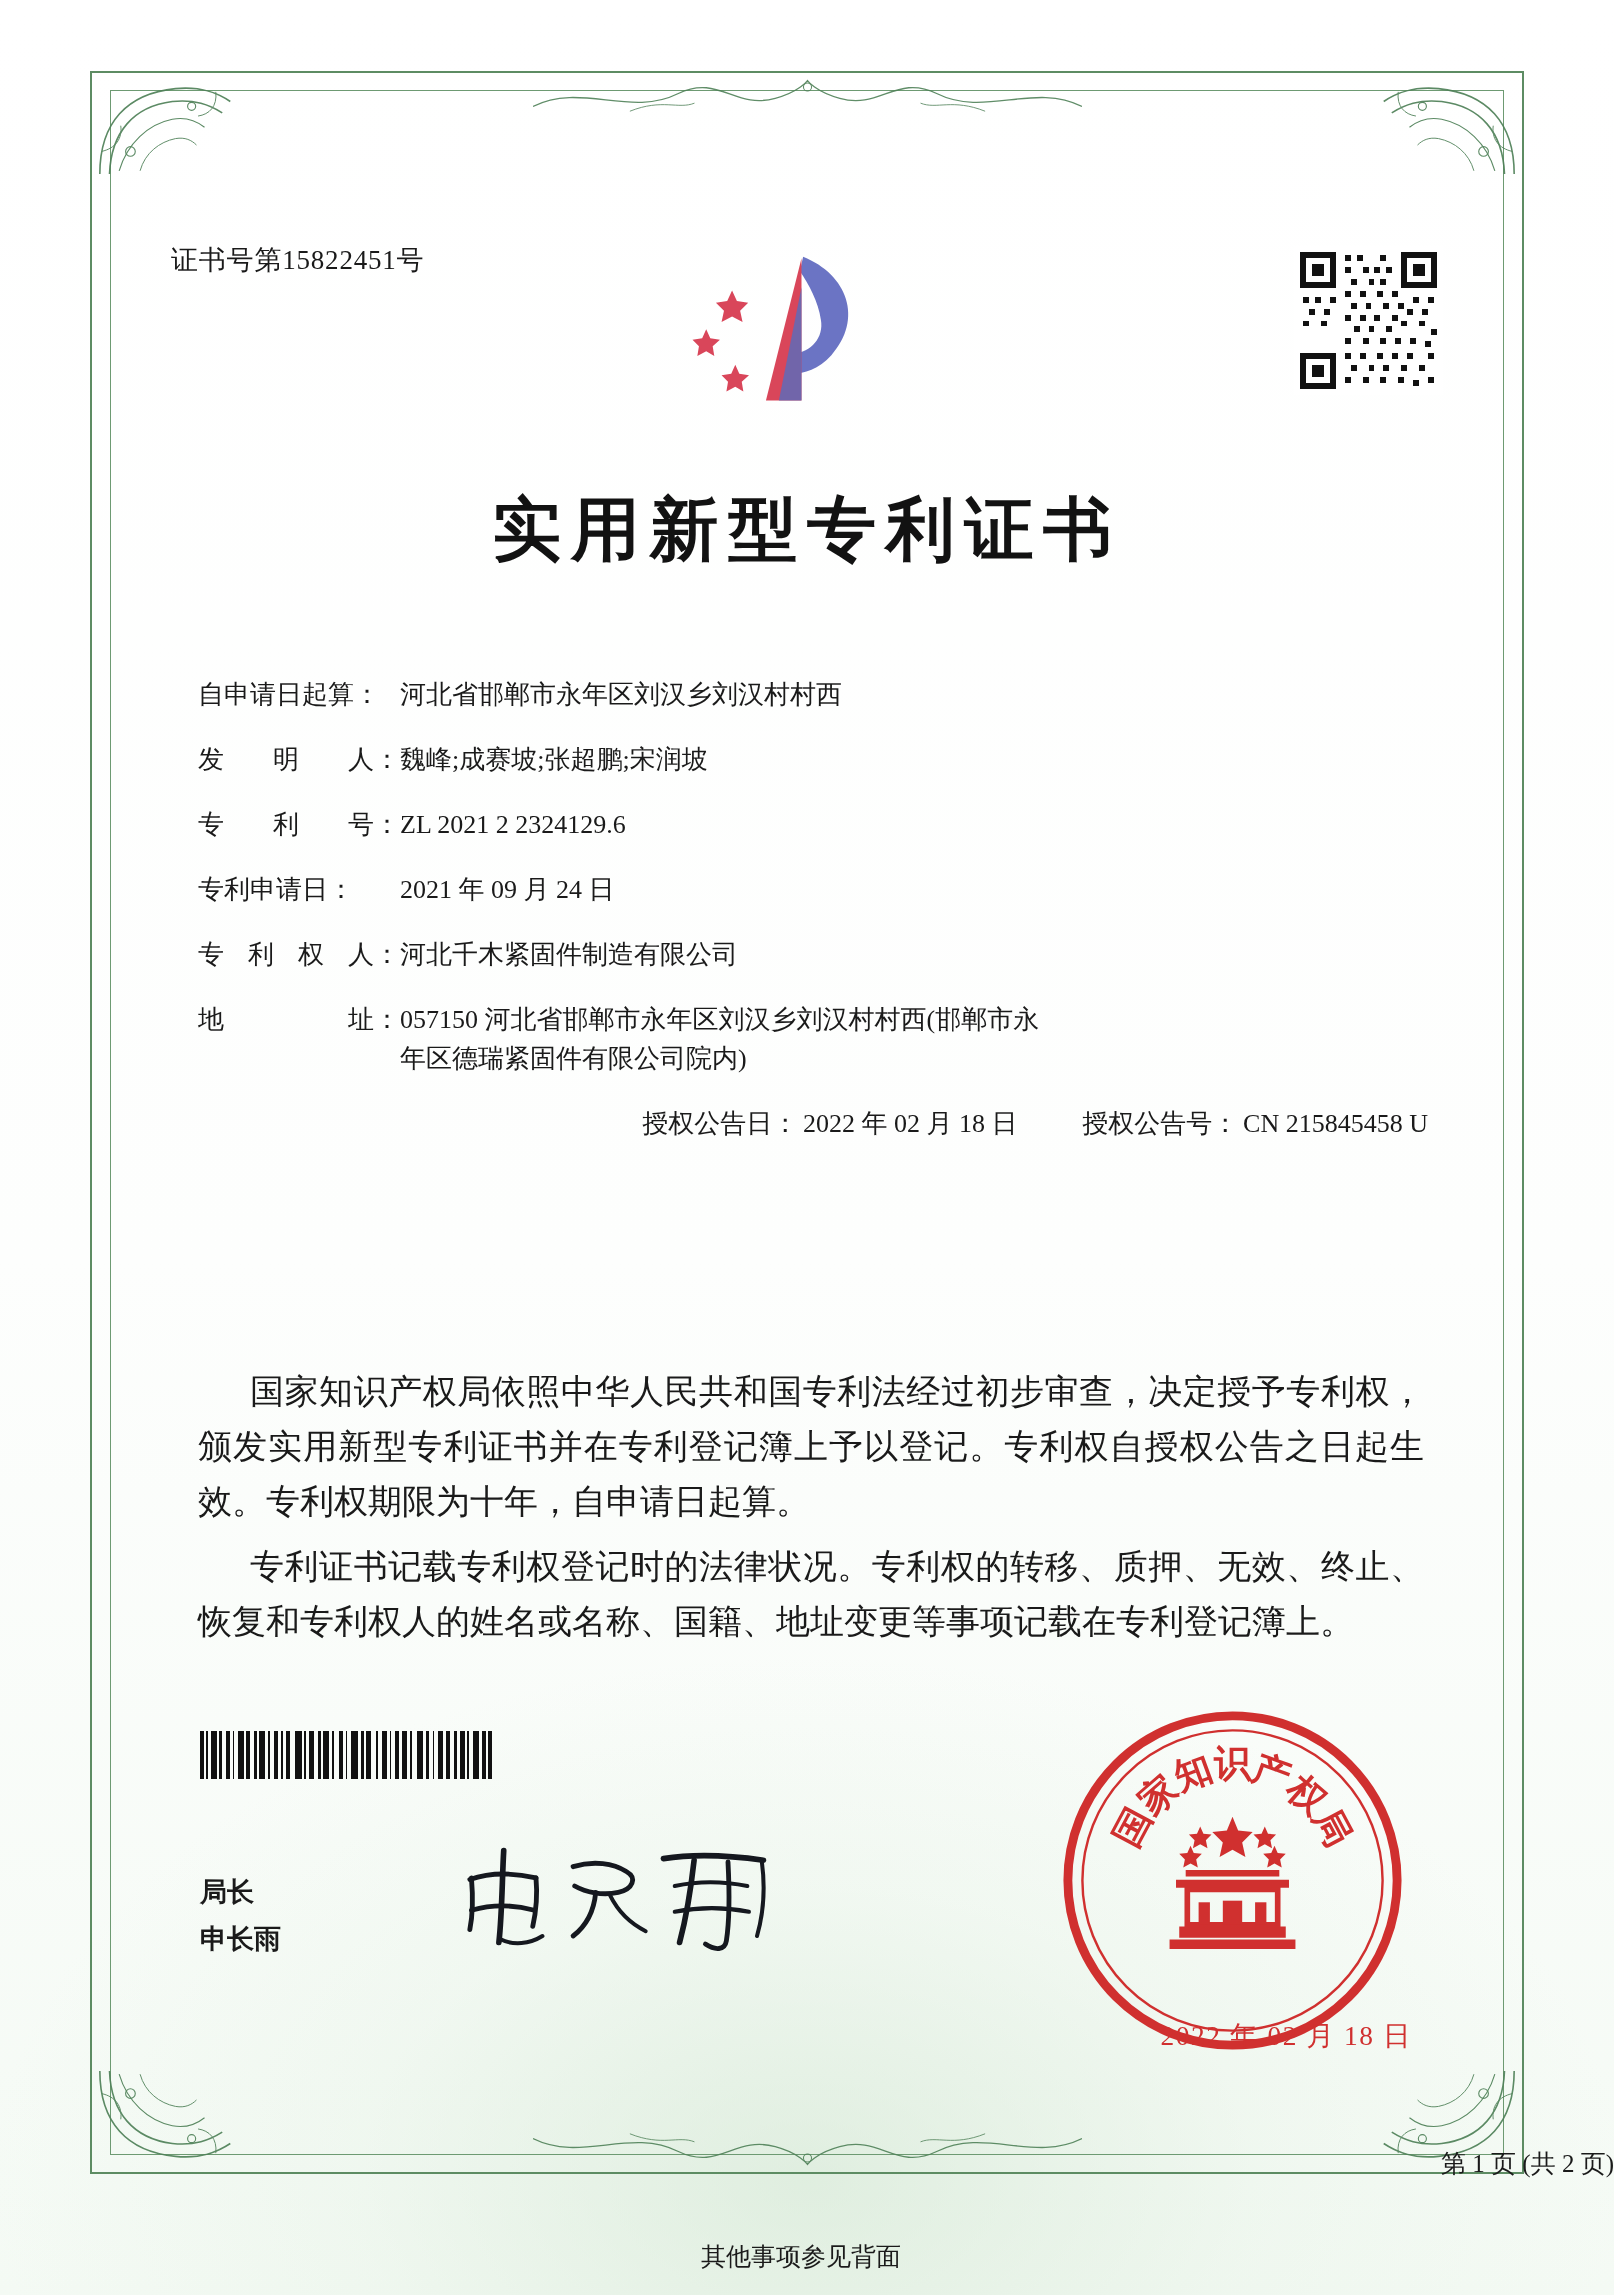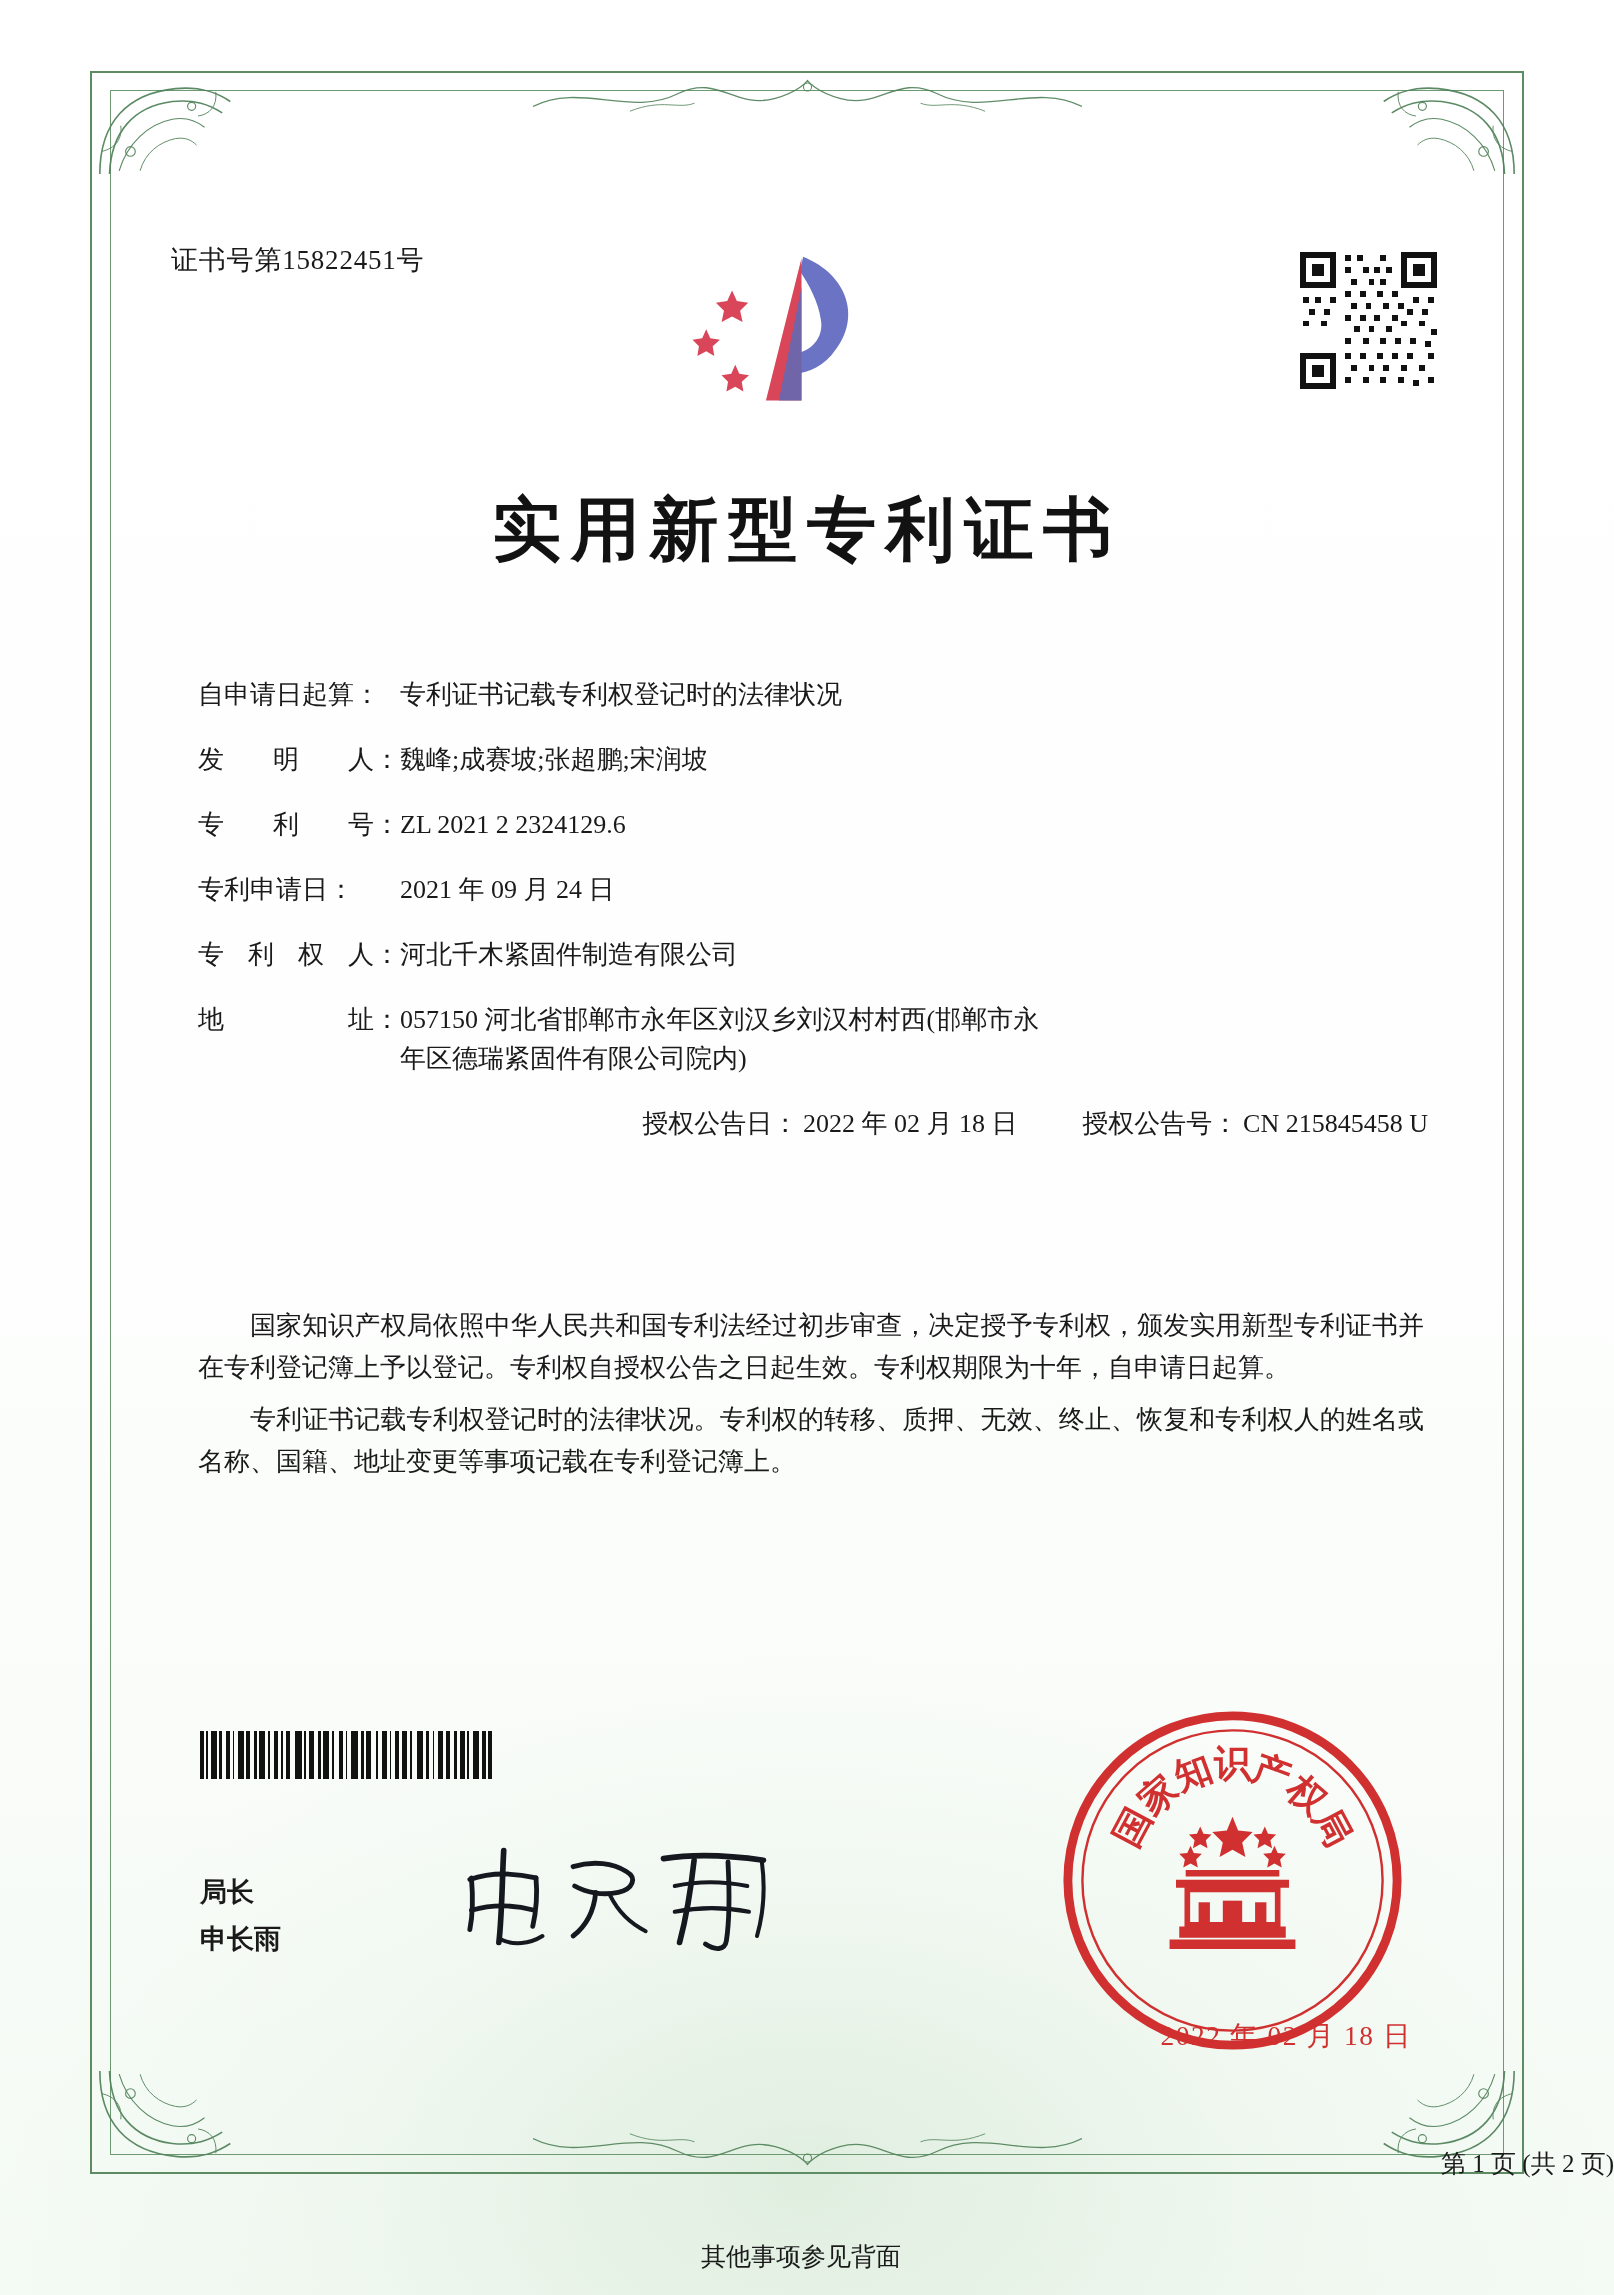--- a/index.html
+++ b/index.html
@@ -130,22 +130,22 @@
     justify-content: flex-end;
   }
   .dual-row .seg1 { width: 440px; display: flex; }
   .dual-row .seg-label { flex: 0 0 auto; }
   .dual-row .seg-value { margin-left: 4.8px; }
   .dual-row .seg2 { display: flex; }
 
   
   .paragraphs {
     position: absolute;
-    left: 198px; right: 190px; top: 1305px;
-    font-size: 26px;
+    left: 198px; right: 190px; top: 1364px;
+    font-size: 34px;
     line-height: 1.62;
     text-align: justify;
   }
   .paragraphs p {
     margin: 0 0 9.7px 0;
     text-indent: 52px;
   }
 
   
   .barcode {
@@ -368,21 +368,21 @@
       </g>
     </svg>
   </div>
 
   <div class="title">实用新型专利证书</div>
 
   <div class="fields">
 
     <div class="field-row">
       <div class="field-label">自申请日起算：</div>
-      <div class="field-value">专利证书记载专利权登记时的法律状况</div>
+      <div class="field-value">河北省邯郸市永年区刘汉乡刘汉村村西</div>
     </div>
 
     <div class="field-row">
       <div class="field-label spread">
         <span>发</span>
         <span>明</span>
         <span>人：</span>
       </div>
       <div class="field-value">魏峰;成赛坡;张超鹏;宋润坡</div>
     </div>

